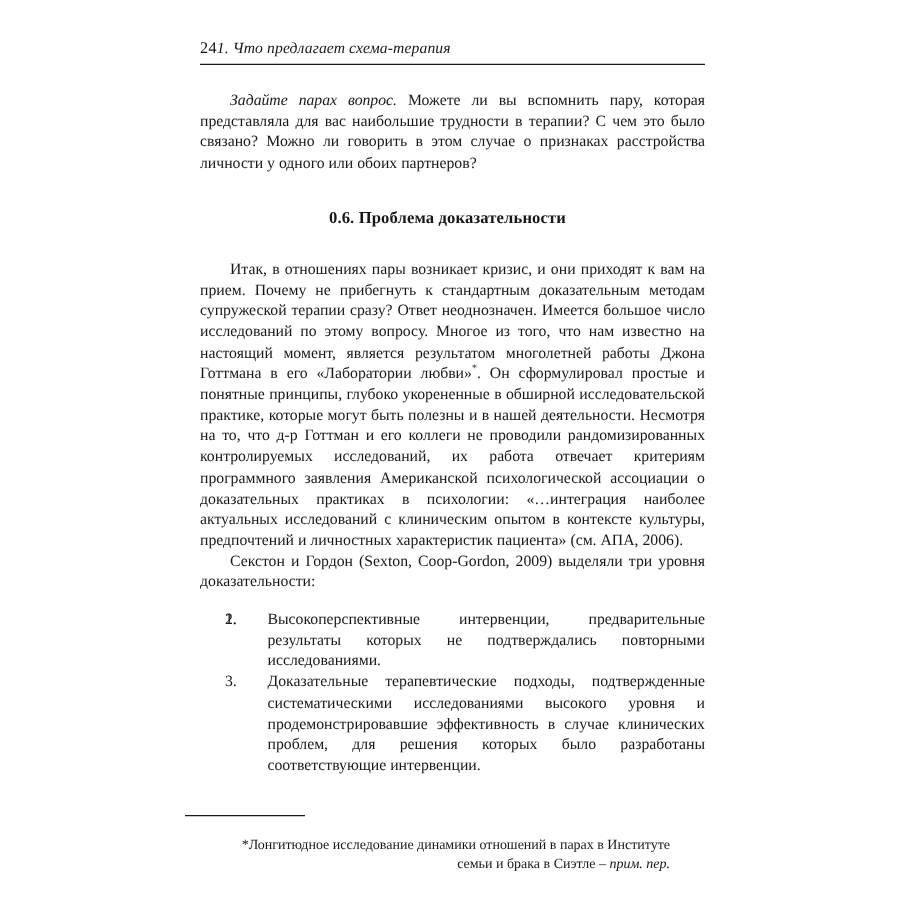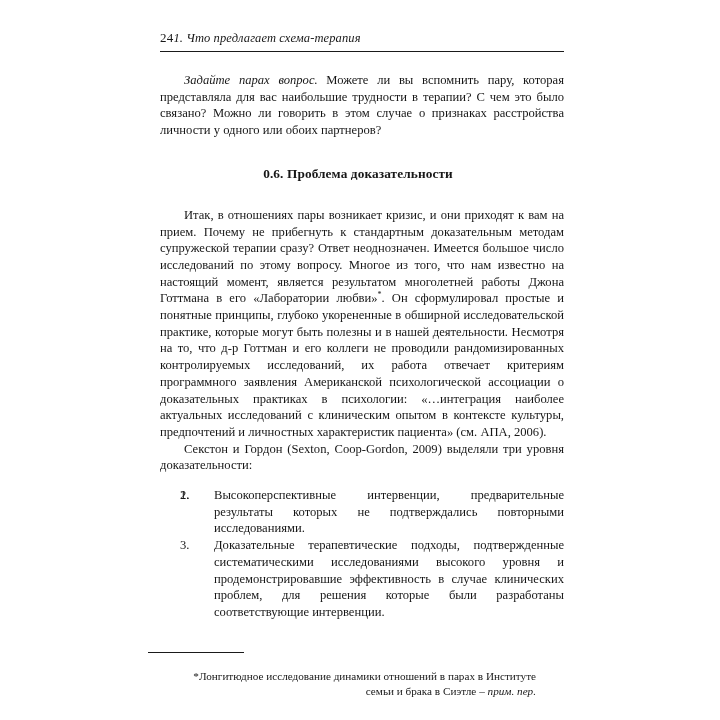--- a/index.html
+++ b/index.html
@@ -166,21 +166,21 @@
     <div class="list-gap-above"></div>
 
     <ol class="num-list">
       <li>
         <span class="marker">1.</span>
       </li>
       <li>
         <span class="marker">2.</span><span>Высокоперспективные интервенции, предварительные результаты которых не подтверждались повторными исследованиями.</span>
       </li>
       <li>
-        <span class="marker">3.</span><span>Доказательные терапевтические подходы, подтвержденные систематическими исследованиями высокого уровня и продемонстрировавшие эффективность в случае клинических проблем, для решения которые были разработаны соответствующие интервенции.</span>
+        <span class="marker">3.</span><span>Доказательные терапевтические подходы, подтвержденные систематическими исследованиями высокого уровня и продемонстрировавшие эффективность в случае клинических проблем, для решения которых было разработаны соответствующие интервенции.</span>
       </li>
     </ol>
 
   </div>
 
   <div class="footnote-block">
     <div class="footnote-rule"></div>
     <p class="footnote-text"><span class="footnote-mark">*</span><span>Лонгитюдное исследование динамики отношений в парах в Институте семьи и брака в Сиэтле – </span><span class="ital">прим. пер.</span></p>
   </div>
 

